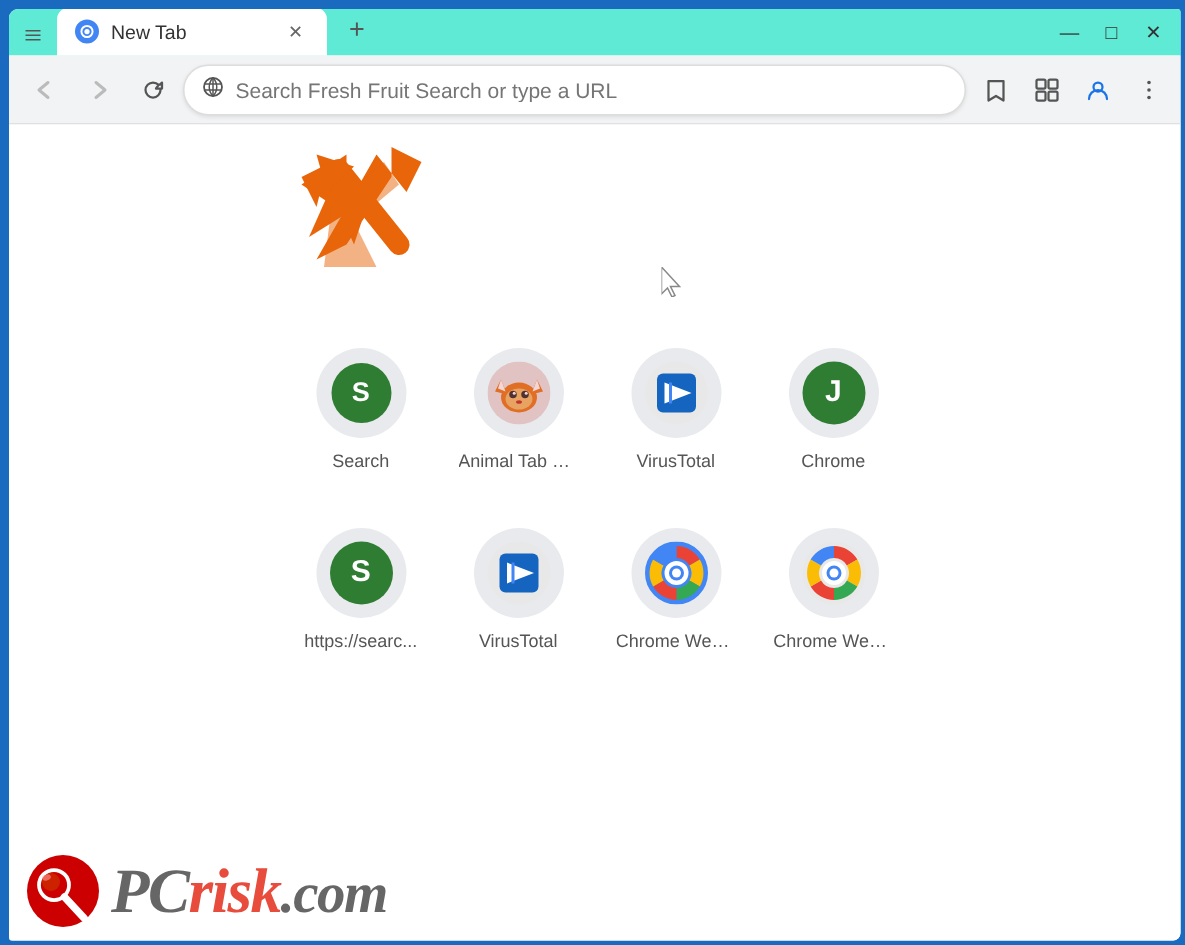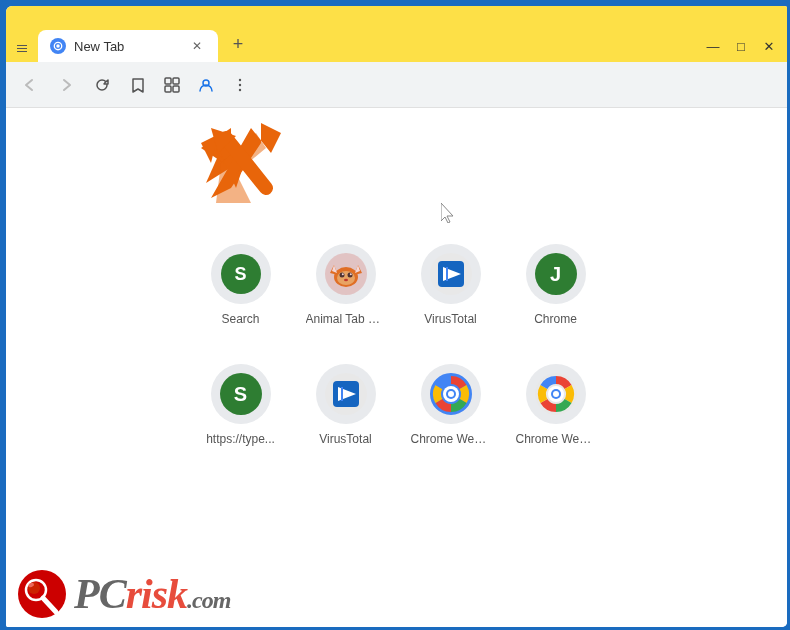--- a/index.html
+++ b/index.html
@@ -20,22 +20,22 @@
       margin: 3px;
       background: #fff;
       border-radius: 6px;
       overflow: hidden;
       display: flex;
       flex-direction: column;
     }
 
     
     .tab-bar {
-      background: #fde047;
-      height: 56px;
+      background: #5eead4;
+      height: 31px;
       display: flex;
       align-items: flex-end;
       padding: 0 8px;
       gap: 2px;
     }
 
     .tab-bar-controls {
       display: flex;
       align-items: center;
       gap: 4px;
@@ -358,20 +358,31 @@
       <svg width="18" height="18" viewBox="0 0 18 18">
           <path d="M7 4l6 5-6 5" stroke="#bbb" stroke-width="2" fill="none" stroke-linecap="round" stroke-linejoin="round"></path>
         </svg>
     </div>
     <div class="nav-btn">
       <svg width="18" height="18" viewBox="0 0 18 18">
           <path d="M14 9a5 5 0 0 1-5 5 5 5 0 0 1-5-5 5 5 0 0 1 5-5c1.5 0 2.8.6 3.8 1.6L11 8h4V4l-1.4 1.4" stroke="#555" stroke-width="1.5" fill="none" stroke-linecap="round" stroke-linejoin="round"></path>
         </svg>
     </div>
 
+    <div class="address-bar">
+      <span class="address-icon">
+        <svg width="14" height="14" viewBox="0 0 14 14">
+            <circle cx="7" cy="7" r="6" stroke="#555" stroke-width="1.2" fill="none"></circle>
+            <line x1="7" y1="1" x2="7" y2="13" stroke="#555" stroke-width="1"></line>
+            <path d="M1.5 5h11M1.5 9h11" stroke="#555" stroke-width="1"></path>
+            <path d="M7 1c-2 2-2.5 4-2.5 6s.5 4 2.5 6c2-2 2.5-4 2.5-6S9 3 7 1z" stroke="#555" stroke-width="1" fill="none"></path>
+          </svg>
+      </span>
+      <input class="address-input" type="text" placeholder="Search Fresh Fruit Search or type a URL" style="">
+    </div>
 
     <div class="nav-actions">
       <div class="nav-btn">
         <svg width="18" height="18" viewBox="0 0 18 18">
             <path d="M4 3h10v13l-5-3-5 3z" stroke="#555" stroke-width="1.5" fill="none" stroke-linejoin="round"></path>
           </svg>
       </div>
       <div class="nav-btn">
         <svg width="18" height="18" viewBox="0 0 18 18">
             <rect x="2" y="2" width="6" height="6" rx="1" stroke="#555" stroke-width="1.5" fill="none"></rect>
@@ -475,21 +486,21 @@
         <div class="shortcut-icon">
           <div style="width:42px;height:42px;background:#2e7d32;border-radius:50%;display:flex;align-items:center;justify-content:center;color:white;font-weight:bold;font-size:20px;">J</div>
         </div>
         <span class="shortcut-label">Chrome</span>
       </div>
 
       <div class="shortcut-item">
         <div class="shortcut-icon">
           <div style="width:42px;height:42px;background:#2e7d32;border-radius:50%;display:flex;align-items:center;justify-content:center;color:white;font-weight:bold;font-size:20px;">S</div>
         </div>
-        <span class="shortcut-label">https://type...</span>
+        <span class="shortcut-label">https://searc...</span>
       </div>
 
       <div class="shortcut-item">
         <div class="shortcut-icon">
           <svg width="42" height="42" viewBox="0 0 42 42">
             <circle cx="21" cy="21" r="21" fill="#e8e8e8"></circle>
             <rect x="8" y="8" width="26" height="26" rx="4" fill="#1565c0"></rect>
             <polygon points="13,14 31,21 13,28" fill="white"></polygon>
             <line x1="17" y1="14" x2="17" y2="28" stroke="#4285f4" stroke-width="2"></line>
           </svg>
@@ -540,18 +551,18 @@
     <div class="watermark">
 
       <svg class="pcrisk-logo-icon" viewBox="0 0 52 52">
         <circle cx="26" cy="26" r="24" fill="#cc0000"></circle>
         <circle cx="20" cy="22" r="10" fill="#cc0000" stroke="white" stroke-width="2.5"></circle>
         <line x1="27" y1="30" x2="40" y2="44" stroke="white" stroke-width="5" stroke-linecap="round"></line>
         <circle cx="18" cy="20" r="6" fill="#cc2200"></circle>
         <ellipse cx="15" cy="17" rx="3" ry="2" fill="rgba(255,150,150,0.6)" transform="rotate(-20 15 17)"></ellipse>
       </svg>
       <div class="pcrisk-text">
-        <span style="color:#666;">PC</span><span style="color:#e74c3c;margin-top:36px;">risk</span><span style="color:#666;font-size:24px;">.com</span>
+        <span style="color:#666;">PC</span><span style="color:#e74c3c;margin-top:36px;">risk</span><span style="color:#666;font-size:38px;">.com</span>
       </div>
     </div>
 
   </div>
 </div>
 
 </body></html>

